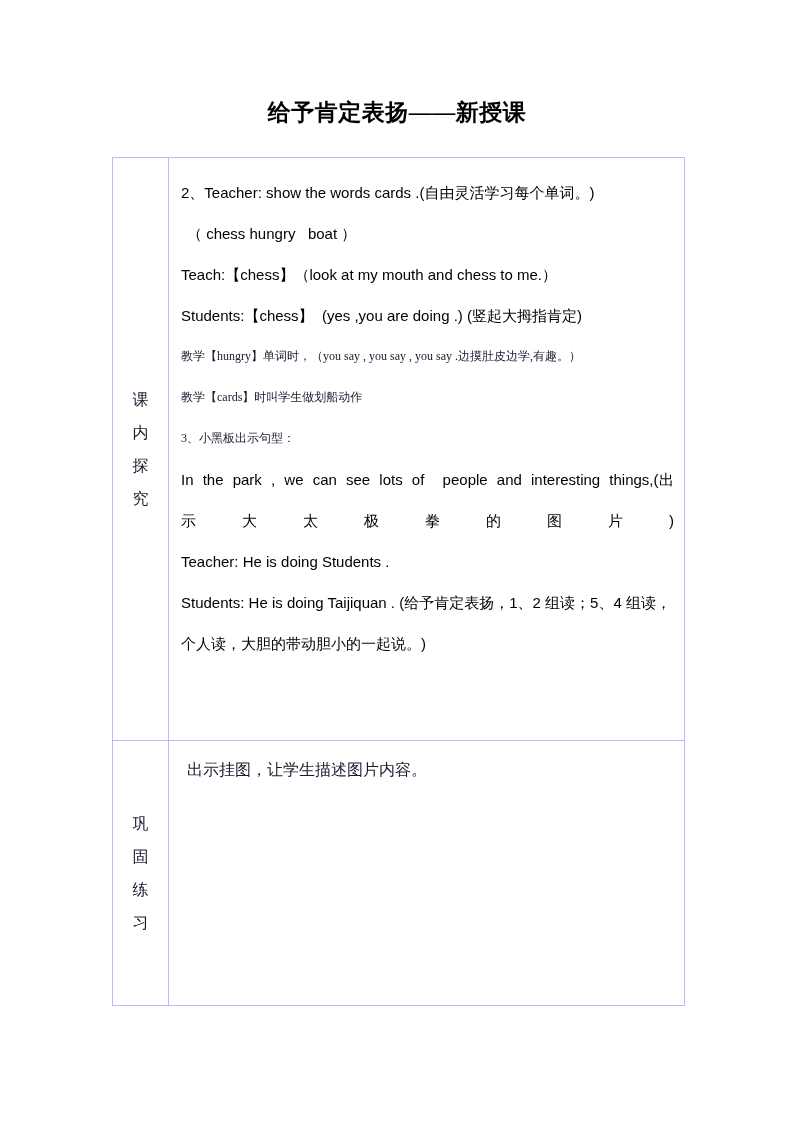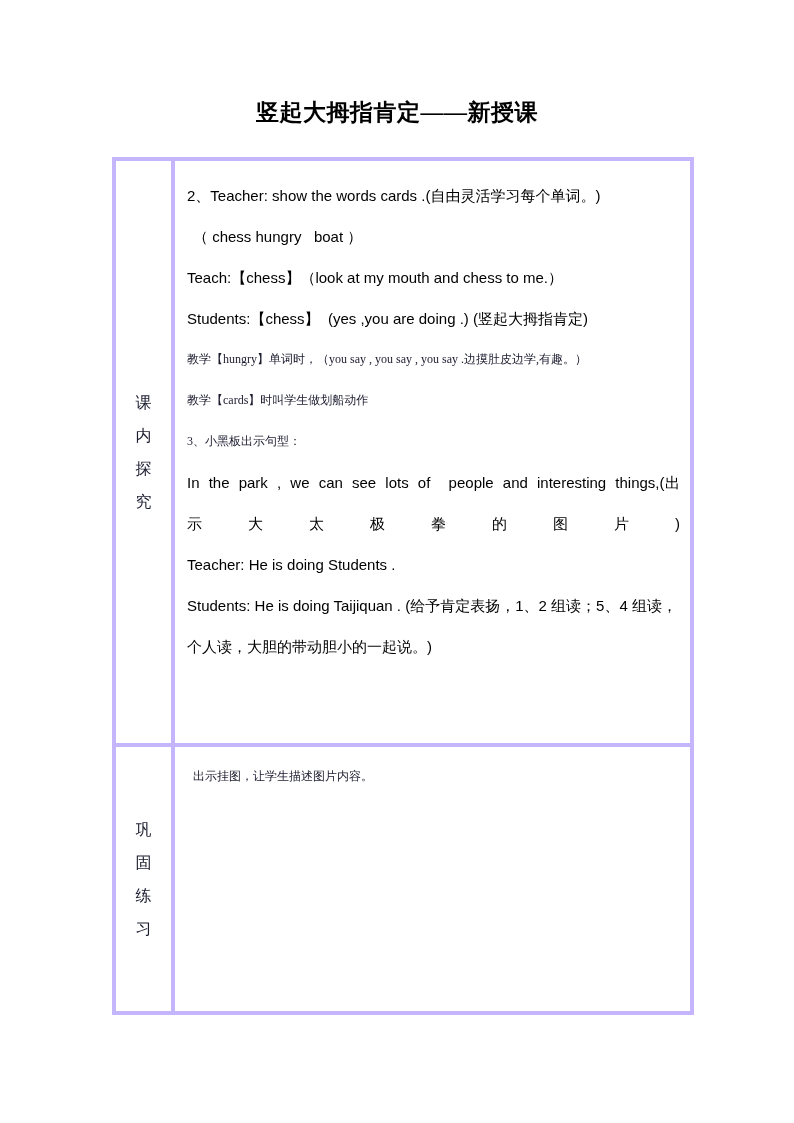--- a/index.html
+++ b/index.html
@@ -34,21 +34,21 @@
   
   .lesson-table {
     position: absolute;
     left: 112px;
     top: 157px;
     width: 570px;
     border-collapse: collapse;
     table-layout: fixed;
   }
   .lesson-table td {
-    border: 4px solid #c4b5fd;
+    border: 1px solid #c4b5fd;
     padding: 0;
     vertical-align: top;
   }
 
   .col-label {
     width: 55px;
     vertical-align: middle !important;
     text-align: center;
   }
   .col-body {
@@ -97,30 +97,30 @@
   .line.justify {
     text-align: justify;
     text-align-last: justify;
     word-spacing: 0.30em;
   }
   .line.indent {
     padding-left: 6px;
   }
   .practice-line {
     font-family: "Liberation Serif", "DejaVu Serif", serif;
-    font-size: 12px;
+    font-size: 16px;
     line-height: 30px;
     color: #1a1a2e;
     padding-left: 6px;
   }
 </style>
 </head>
 <body>
 
-<div class="doc-title">竖起大拇指肯定——新授课</div>
+<div class="doc-title">给予肯定表扬——新授课</div>
 
 <table class="lesson-table">
   <tbody>
 
     <tr class="row-explore">
       <td class="col-label">
         <div class="vlabel">
           <span>课</span>
           <span>内</span>
           <span>探</span>

